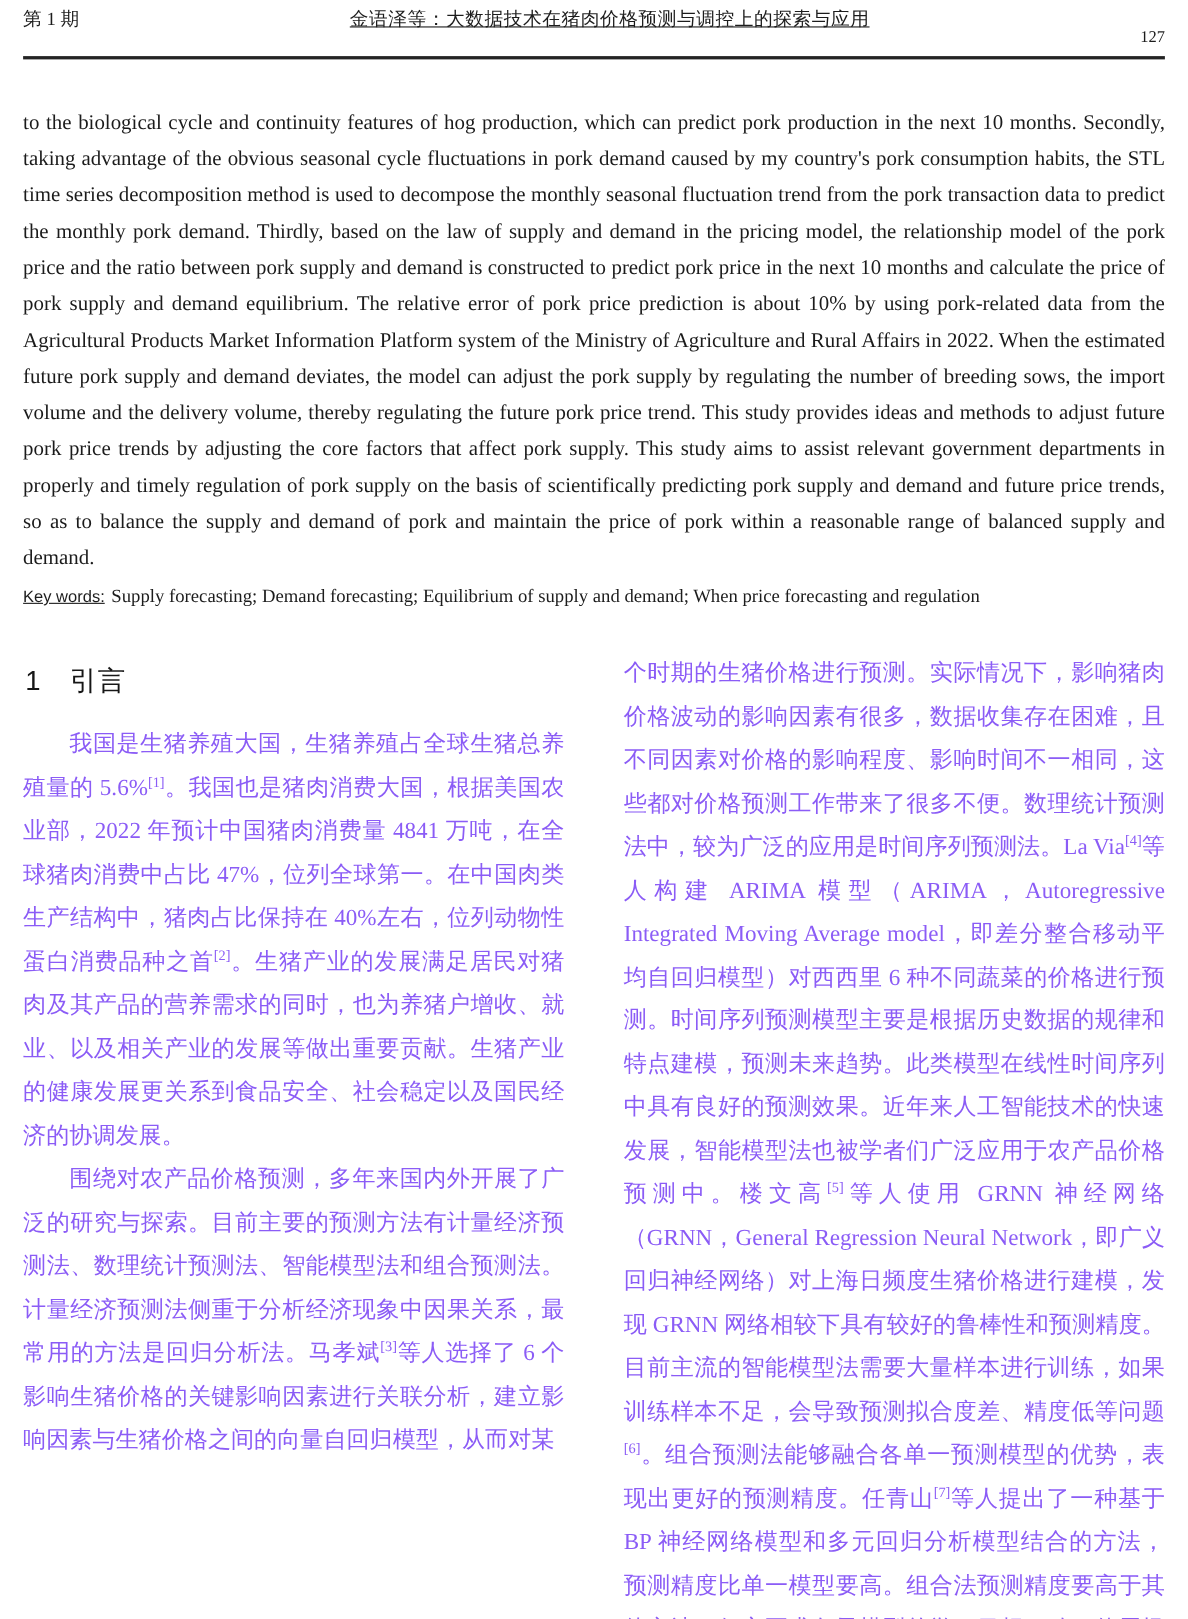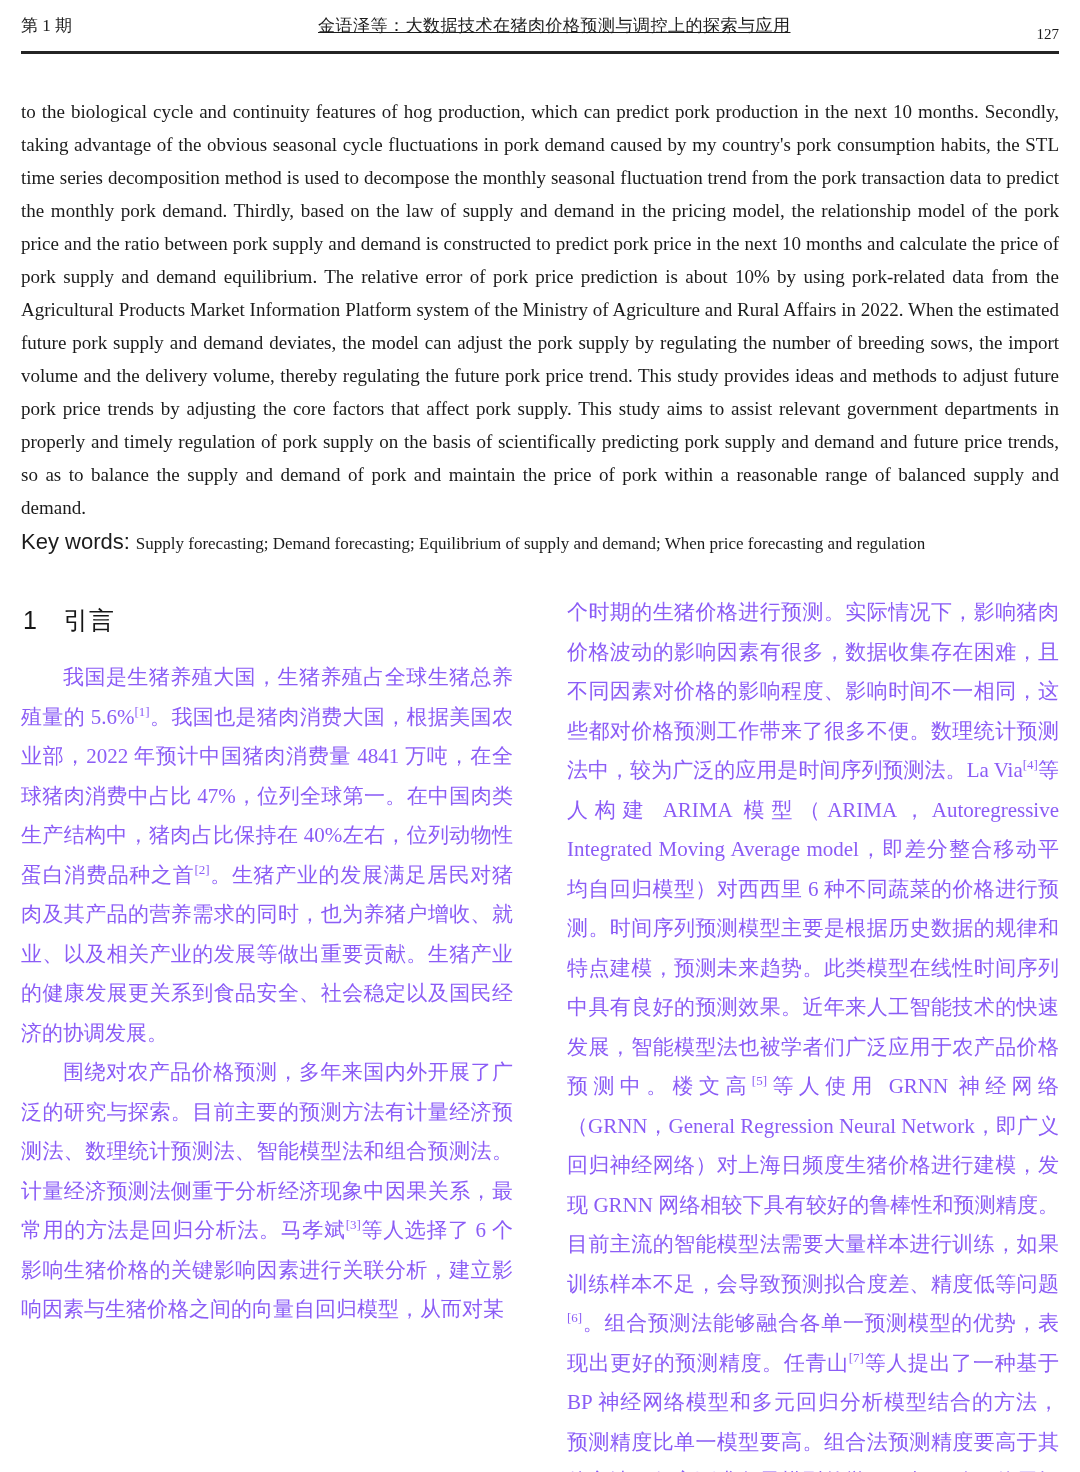--- a/index.html
+++ b/index.html
@@ -17,21 +17,21 @@
     width: 1080px;
     height: 1472px;
     padding: 0 21px;
     overflow: hidden;
     color: #1c1c1c;
     font-family: "Liberation Serif", "DejaVu Serif", serif;
   }
   
   .page-header {
     display: flex;
-    align-items: center;
+    align-items: flex-start;
     justify-content: space-between;
     padding-top: 8px;
     padding-bottom: 7px;
     border-bottom: 3px solid #242424;
     font-size: 17px;
     line-height: 20px;
   }
   .page-header .hdr-issue  { flex: 0 0 auto; }
   .page-header .hdr-title  { flex: 1 1 auto; text-align: center; letter-spacing: 0.5px; text-decoration: underline; }
   .page-header .hdr-pageno { flex: 0 0 auto; font-size: 15px; margin-top: 16px; }
@@ -45,22 +45,23 @@
   }
   
   .keywords {
     margin: 1px 0 0 0;
     font-size: 17px;
     line-height: 33px;
     text-align: justify;
   }
   .kw-label {
     font-family: "Liberation Sans", "DejaVu Sans", sans-serif;
-    font-size: 22px;
+    font-size: 15px;
     margin-right: 6px;
+    text-decoration: underline;
   }
   
   .columns {
     display: flex;
     gap: 54px;
     margin-top: 33px;
   }
   .col {
     flex: 1 1 0;
     min-width: 0;

